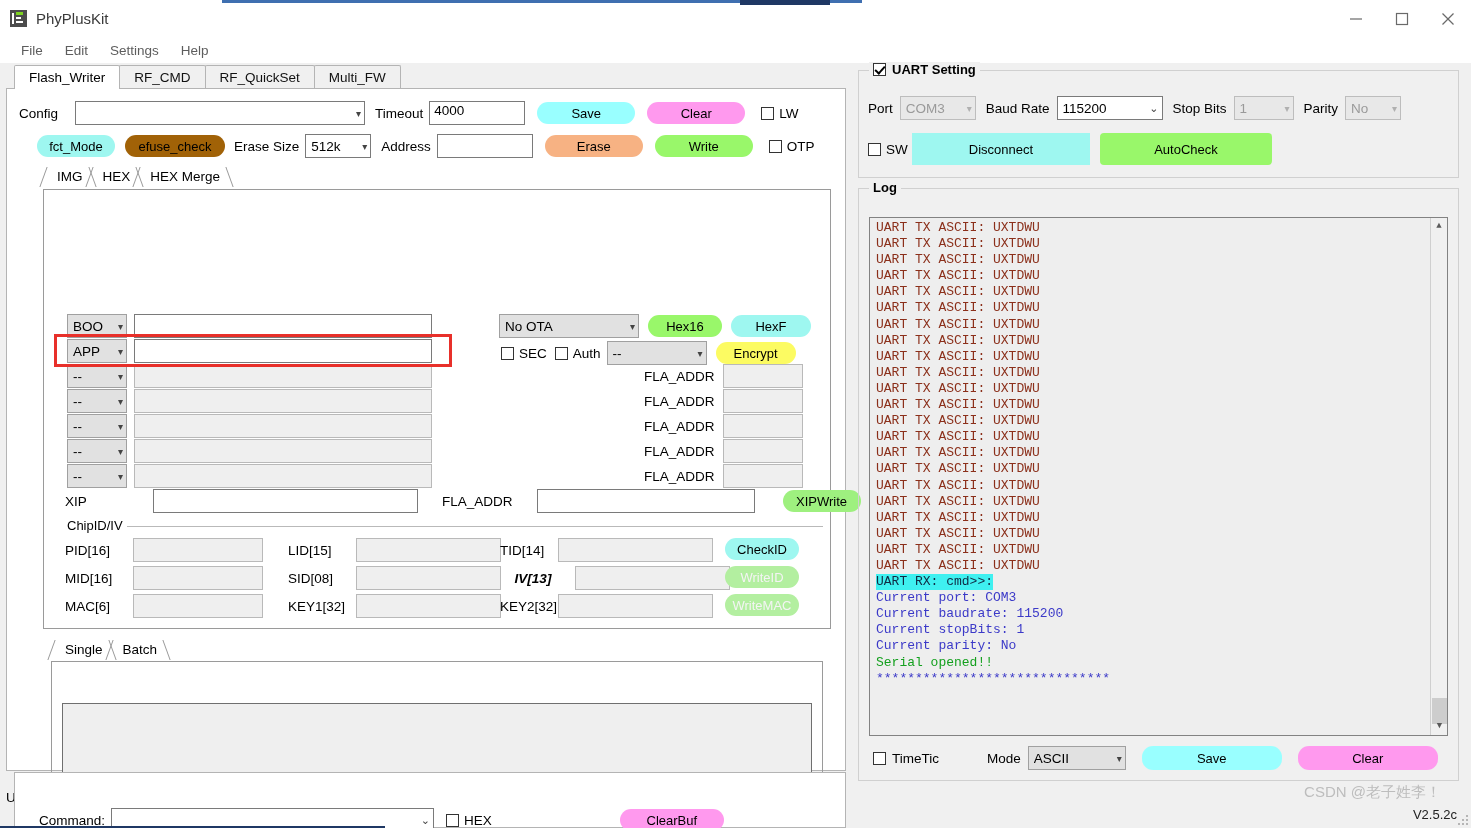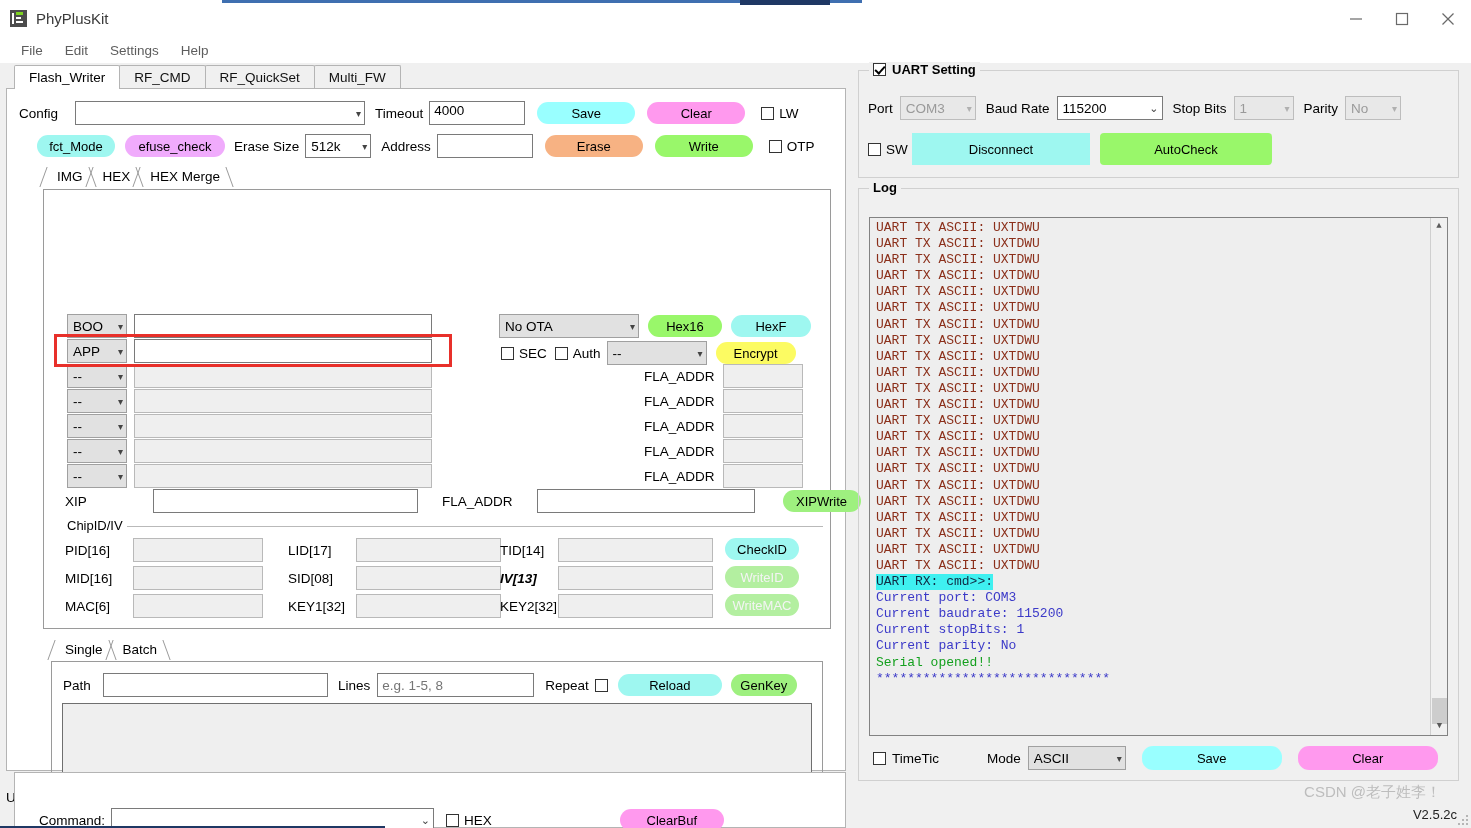--- a/index.html
+++ b/index.html
@@ -173,21 +173,21 @@
         <div class="lbl" style="margin-left:10px;">Timeout</div>
         <div class="fakeinput" style="width:96px;margin-left:6px;">4000</div>
         <div class="btn" style="width:98px;margin-left:12px;background:#99ffff;">Save</div>
         <div class="btn" style="width:98px;margin-left:12px;background:#ff99ee;">Clear</div>
         <div class="cb" style="margin-left:16px;"></div>
         <div class="lbl" style="margin-left:5px;">LW</div>
       </div>
 
       <div class="row" style="position:absolute;left:30px;top:45px;">
         <div class="btn" style="width:78px;background:#9ef7f0;">fct_Mode</div>
-        <div class="btn" style="width:100px;margin-left:10px;background:#f0abfc;">efuse_check</div>
+        <div class="btn" style="width:100px;margin-left:10px;background:#a16207;">efuse_check</div>
         <div class="lbl" style="margin-left:9px;">Erase Size</div>
         <div class="combo" style="width:66px;margin-left:6px;">
           <div class="cv">512k</div>
           <div class="ar">▾</div>
         </div>
         <div class="lbl" style="margin-left:10px;">Address</div>
         <div class="fakeinput" style="width:96px;margin-left:6px;"></div>
         <div class="btn" style="width:98px;margin-left:12px;background:#f7b283;">Erase</div>
         <div class="btn" style="width:98px;margin-left:12px;background:#99f76a;">Write</div>
         <div class="cb" style="margin-left:16px;"></div>
@@ -312,37 +312,37 @@
 
       <div class="group" style="left:56px;right:22px;top:437px;height:96px;border-color:#b9b9b9;border-left:none;border-right:none;border-bottom:none;">
         <div class="glabel" style="left:0;">ChipID/IV</div>
       </div>
       <div id="chipidrows">
           <div class="row" style="position: absolute; left: 58px; top: 449px;">
             <div class="lbl" style="width: 68px;">PID[16]</div>
             <div class="fakeinput disabled" style="width: 130px;"></div>
           </div>
           <div class="row" style="position: absolute; left: 281px; top: 449px;">
-            <div class="lbl" style="width: 68px;">LID[17]</div>
+            <div class="lbl" style="width: 68px;">LID[15]</div>
             <div class="fakeinput disabled" style="width: 145px;"></div>
           </div>
           <div class="row" style="position: absolute; left: 493px; top: 449px;">
             <div class="lbl" style="width: 58px;">TID[14]</div>
             <div class="fakeinput disabled" style="width: 155px;"></div>
           </div>
           <div class="row" style="position: absolute; left: 58px; top: 477px;">
             <div class="lbl" style="width: 68px;">MID[16]</div>
             <div class="fakeinput disabled" style="width: 130px;"></div>
           </div>
           <div class="row" style="position: absolute; left: 281px; top: 477px;">
             <div class="lbl" style="width: 68px;">SID[08]</div>
             <div class="fakeinput disabled" style="width: 145px;"></div>
           </div>
           <div class="row" style="position: absolute; left: 493px; top: 477px;">
-            <div class="lbl" style="width: 58px; font-style: italic; font-weight: bold; text-align: left; padding-right: 9px;">IV[13]</div>
+            <div class="lbl" style="width: 75px; font-style: italic; font-weight: bold; text-align: center; padding-right: 9px;">IV[13]</div>
             <div class="fakeinput disabled" style="width: 155px;"></div>
           </div>
           <div class="row" style="position: absolute; left: 58px; top: 505px;">
             <div class="lbl" style="width: 68px;">MAC[6]</div>
             <div class="fakeinput disabled" style="width: 130px;"></div>
           </div>
           <div class="row" style="position: absolute; left: 281px; top: 505px;">
             <div class="lbl" style="width: 68px;">KEY1[32]</div>
             <div class="fakeinput disabled" style="width: 145px;"></div>
           </div>
@@ -360,30 +360,20 @@
           <span class="sl"></span><span class="sr"></span>
           <span>Single</span>
         </div>
         <div class="itab active" style="margin-left:-4px;">
           <span class="sl"></span><span class="sr"></span>
           <span>Batch</span>
         </div>
       </div>
       <div style="position:absolute;left:44px;right:22px;top:572px;height:158px;border:1px solid #9a9a9a;"></div>
 
-      <div class="row" style="position:absolute;left:56px;top:584px;">
-        <div class="lbl" style="width:40px;">Path</div>
-        <div class="fakeinput" style="width:225px;"></div>
-        <div class="lbl" style="margin-left:10px;">Lines</div>
-        <input class="txt" style="width: 157px; margin-left: 7px;" placeholder="e.g. 1-5, 8">
-        <div class="lbl" style="margin-left:11px;">Repeat</div>
-        <div class="cb" style="margin-left:6px;"></div>
-        <div class="btn" style="width:104px;margin-left:10px;background:#9ef7f0;">Reload</div>
-        <div class="btn" style="width:66px;margin-left:9px;background:#9ef07f;">GenKey</div>
-      </div>
       <div style="position:absolute;left:55px;right:33px;top:614px;height:101px;border:1px solid #6f6f6f;background:#efefef;"></div>
 
       <div id="redbox" style="left:47px;top:245px;width:398px;height:33px;"></div>
     </div>
 
     <div style="position:absolute;left:8px;right:0px;top:709px;height:56px;border:1px solid #b4b4b4;background:#fff;">
       <div class="row" style="position:absolute;left:24px;top:14px;">
         <div class="lbl">Command:</div>
         <div class="combo" style="width:323px;margin-left:6px;">
           <div class="cv"></div>

